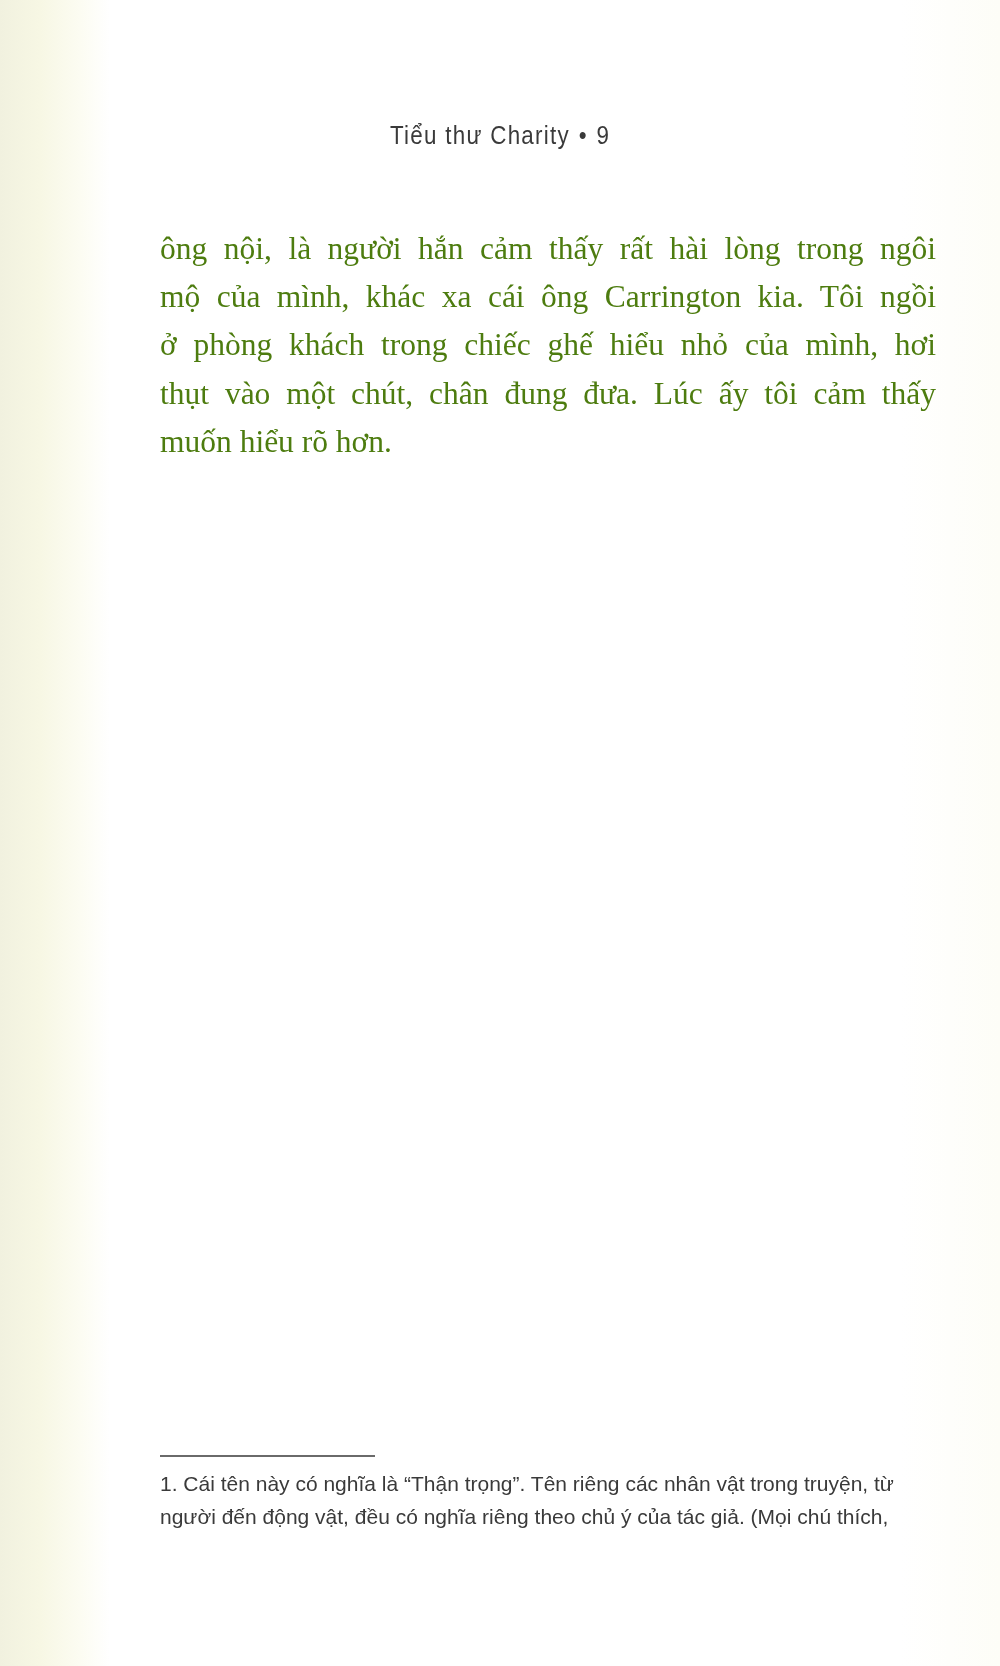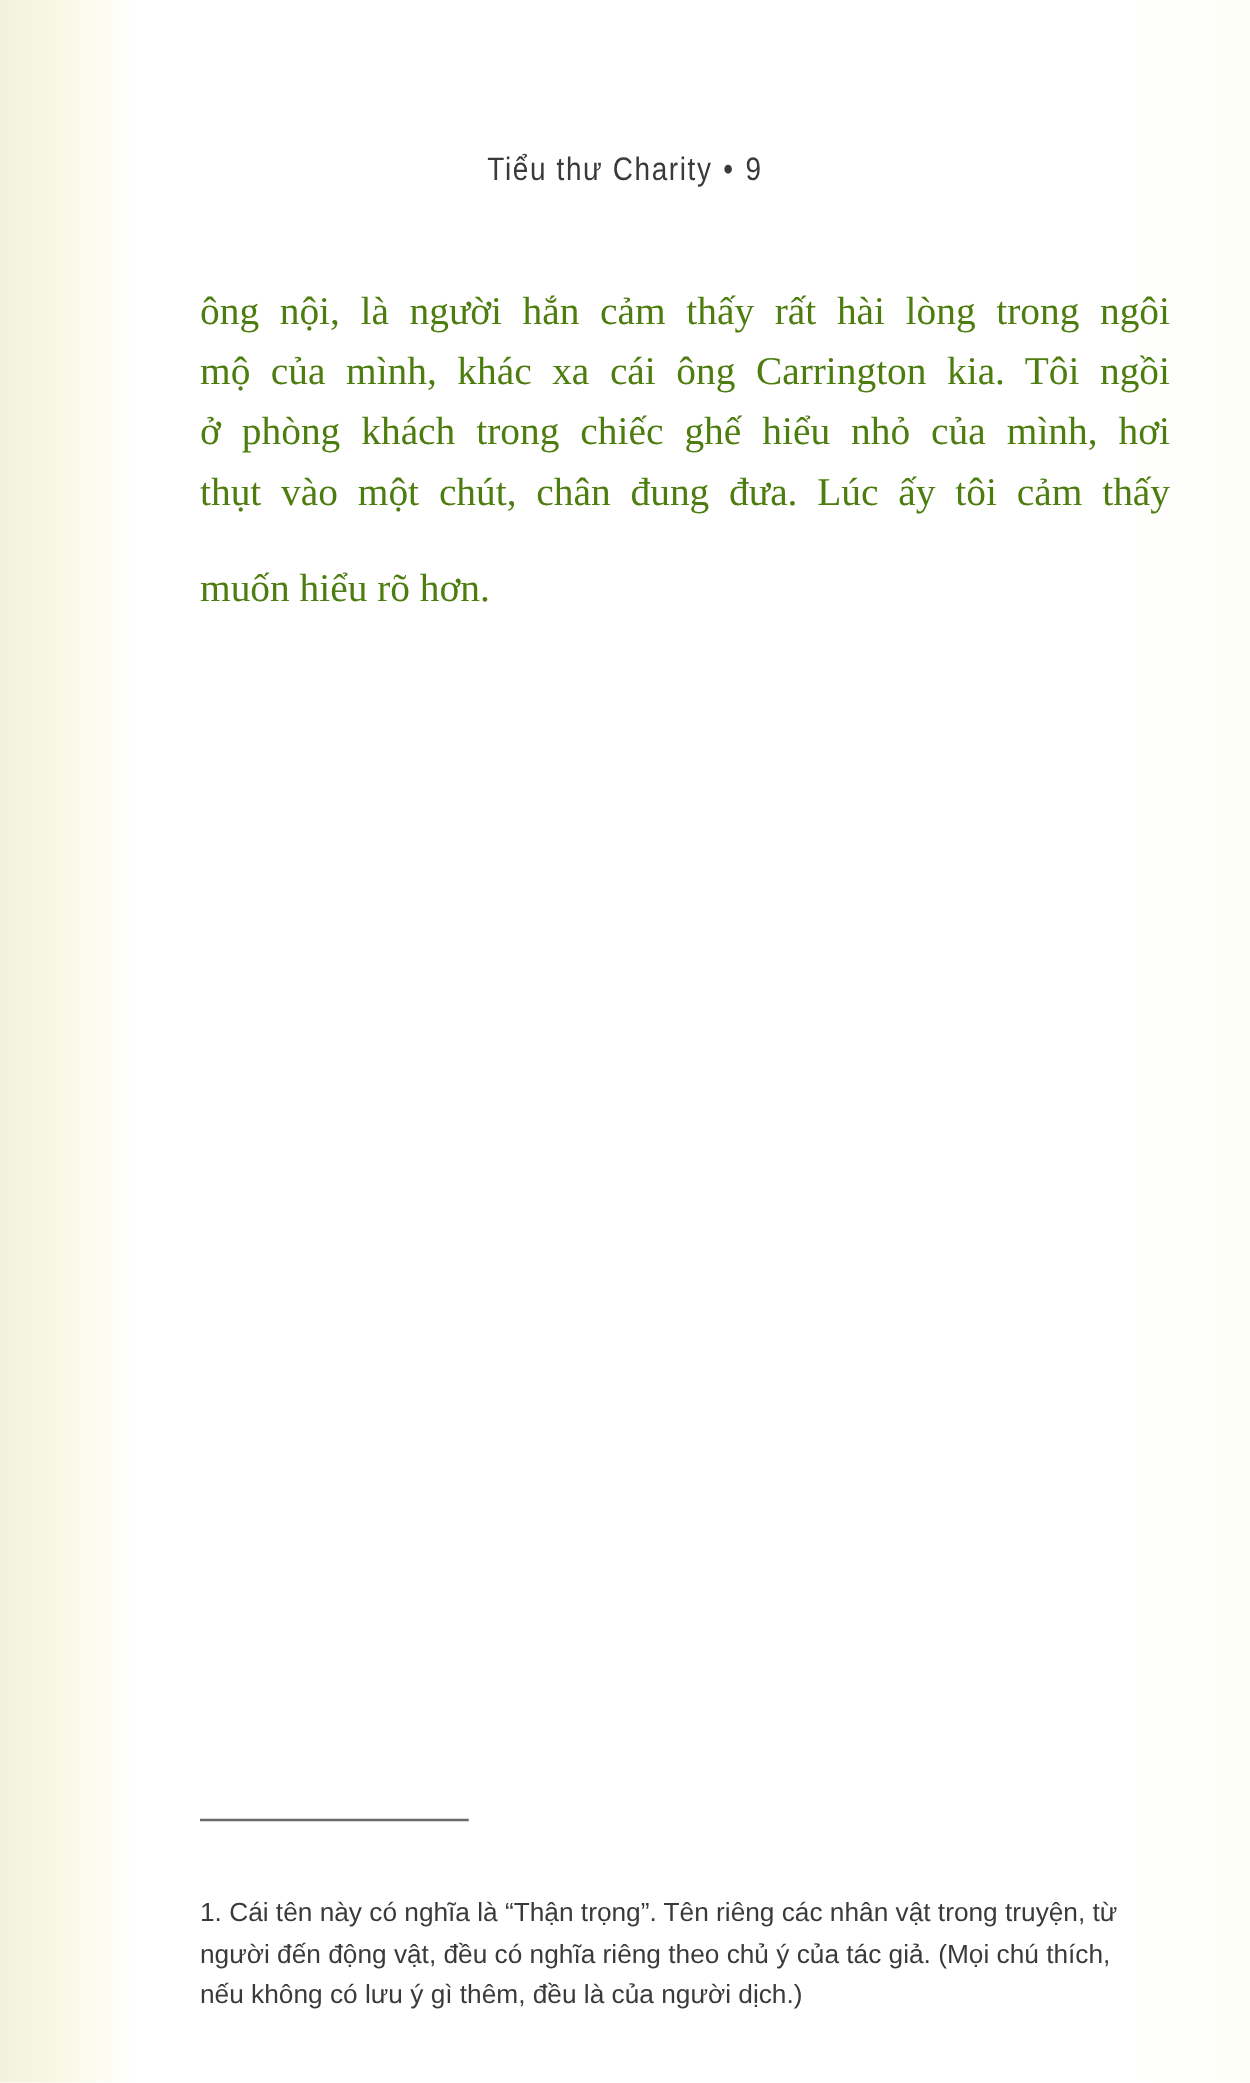--- a/index.html
+++ b/index.html
@@ -38,39 +38,38 @@
       font-size: 31.5px;
       line-height: 48.2px;
       color: #4d7c0f;
     }
     .line {
       display: block;
       white-space: nowrap;
       text-align: justify;
       text-align-last: justify;
     }
-    .line.last { text-align-last: left; margin-top: 29px; }
+    .line.last { text-align-last: left; }
     .rule {
       position: absolute;
       left: 160px;
       top: 1455px;
       width: 215px;
       height: 0;
       border-top: 2px solid #6a6a6a;
     }
     .footnotes {
       position: absolute;
       left: 160px;
       top: 1468px;
       width: 784px;
       font-family: "Liberation Sans", sans-serif;
       font-size: 21px;
       line-height: 32.5px;
       color: #3a3a3a;
-      margin-top: 47px;
     }
     .fn-line {
       display: block;
       white-space: nowrap;
     }
   </style>
 </head>
 <body>
 
 <div class="page">
@@ -87,15 +86,14 @@
     <span class="line last">muốn hiểu rõ hơn.</span>
 
     <span class="line" style="padding-left:0;"><span style="display:inline-block;width:0;"></span><span style="display:inline;"><span style="margin-left:0;"></span></span></span>
   </div>
 
   <div class="rule"></div>
 
   <div class="footnotes">
     <span class="fn-line">1. Cái tên này có nghĩa là “Thận trọng”. Tên riêng các nhân vật trong truyện, từ</span>
     <span class="fn-line">người đến động vật, đều có nghĩa riêng theo chủ ý của tác giả. (Mọi chú thích,</span>
-    <span class="fn-line">nếu không có lưu ý gì thêm, đều là của người dịch.)</span>
   </div>
 </div>
 
 </body></html>

